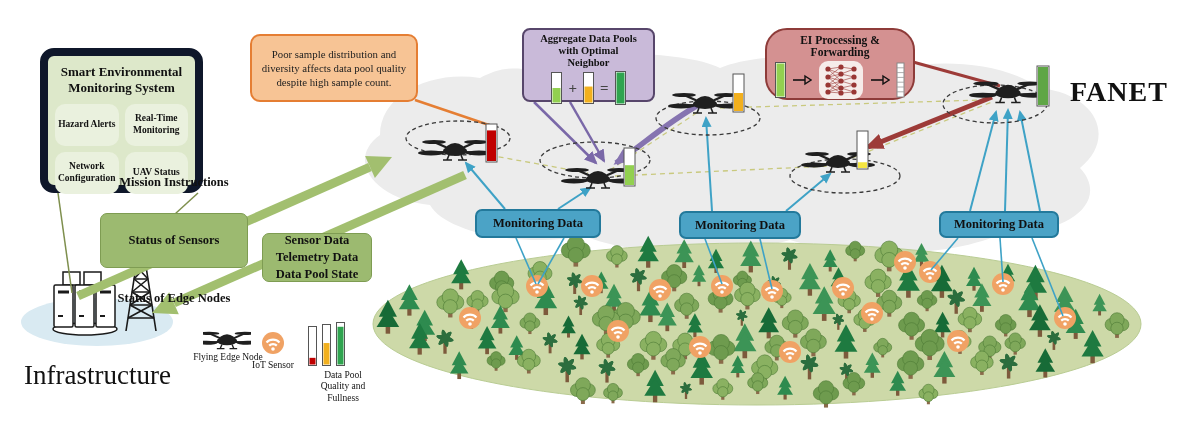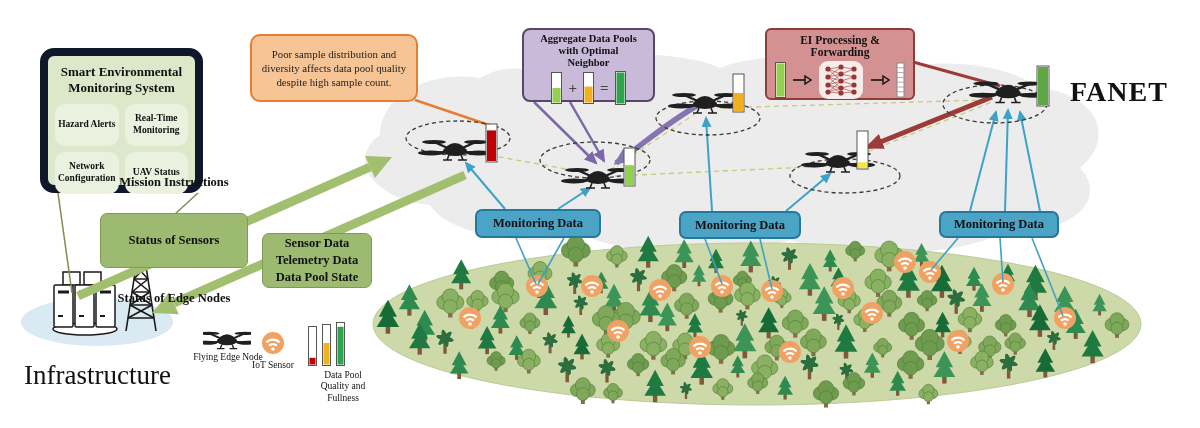--- a/index.html
+++ b/index.html
@@ -13,32 +13,32 @@
          border-radius:14px;padding:5px 7px;text-align:center;}
   .smart-title{font-weight:bold;font-size:13px;line-height:1.25;margin:3px 0 7px;}
   .smart-grid{display:grid;grid-template-columns:1fr 1fr;gap:6px;}
   .smart-mod{background:#EAF1DE;border-radius:10px;height:40px;display:flex;align-items:center;
              justify-content:center;font-weight:bold;font-size:9.5px;line-height:1.25;padding:1px 3px;text-align:center;}
   
   .gbox{background:#9CBA70;border:1px solid #7E9C52;border-radius:7px;text-align:center;
         font-weight:bold;font-size:12.5px;line-height:1.38;display:flex;flex-direction:column;
         justify-content:center;}
   .downlink{left:100px;top:213px;width:148px;height:55px;gap:41px;}
-  .uplink{left:262px;top:233px;width:110px;height:55px;align-items:center;}
+  .uplink{left:262px;top:233px;width:110px;height:49px;align-items:center;}
   
   .orange-callout{left:250px;top:34px;width:168px;height:68px;background:#F7C495;border:2.5px solid #E57E33;
         border-radius:10px;display:flex;align-items:center;justify-content:center;text-align:center;
         font-size:10.8px;line-height:1.3;color:#222;padding:3px 7px;}
   .purple-callout{left:522px;top:28px;width:133px;height:74px;background:#C9BAD9;border:2.5px solid #57466B;
         border-radius:8px;text-align:center;padding:3px 16px;}
   .purple-title{font-weight:bold;font-size:10.5px;line-height:1.15;}
   .bar-row{display:flex;align-items:center;justify-content:center;gap:6px;margin-top:2px;}
   .op{font-size:15px;font-weight:bold;color:#444;}
   .red-callout{left:765px;top:28px;width:150px;height:72px;background:#D49191;border:2.5px solid #8E3B39;
-        border-radius:6px;text-align:center;padding:4px 6px;}
+        border-radius:22px;text-align:center;padding:4px 6px;}
   .red-title{font-weight:bold;font-size:11.5px;}
   
   .mon{background:#4BA3C6;border:2px solid #23799B;border-radius:7px;display:flex;align-items:center;
        justify-content:center;font-weight:bold;font-size:12.5px;text-align:center;}
   .mon1{left:475px;top:209px;width:126px;height:29px;}
   .mon2{left:679px;top:211px;width:122px;height:28px;}
   .mon3{left:939px;top:211px;width:120px;height:27px;}
   
   .fanet{left:1070px;top:76px;font-size:28px;font-weight:bold;letter-spacing:1px;z-index:3;}
   .infra-label{left:24px;top:360px;font-size:27px;z-index:3;}

